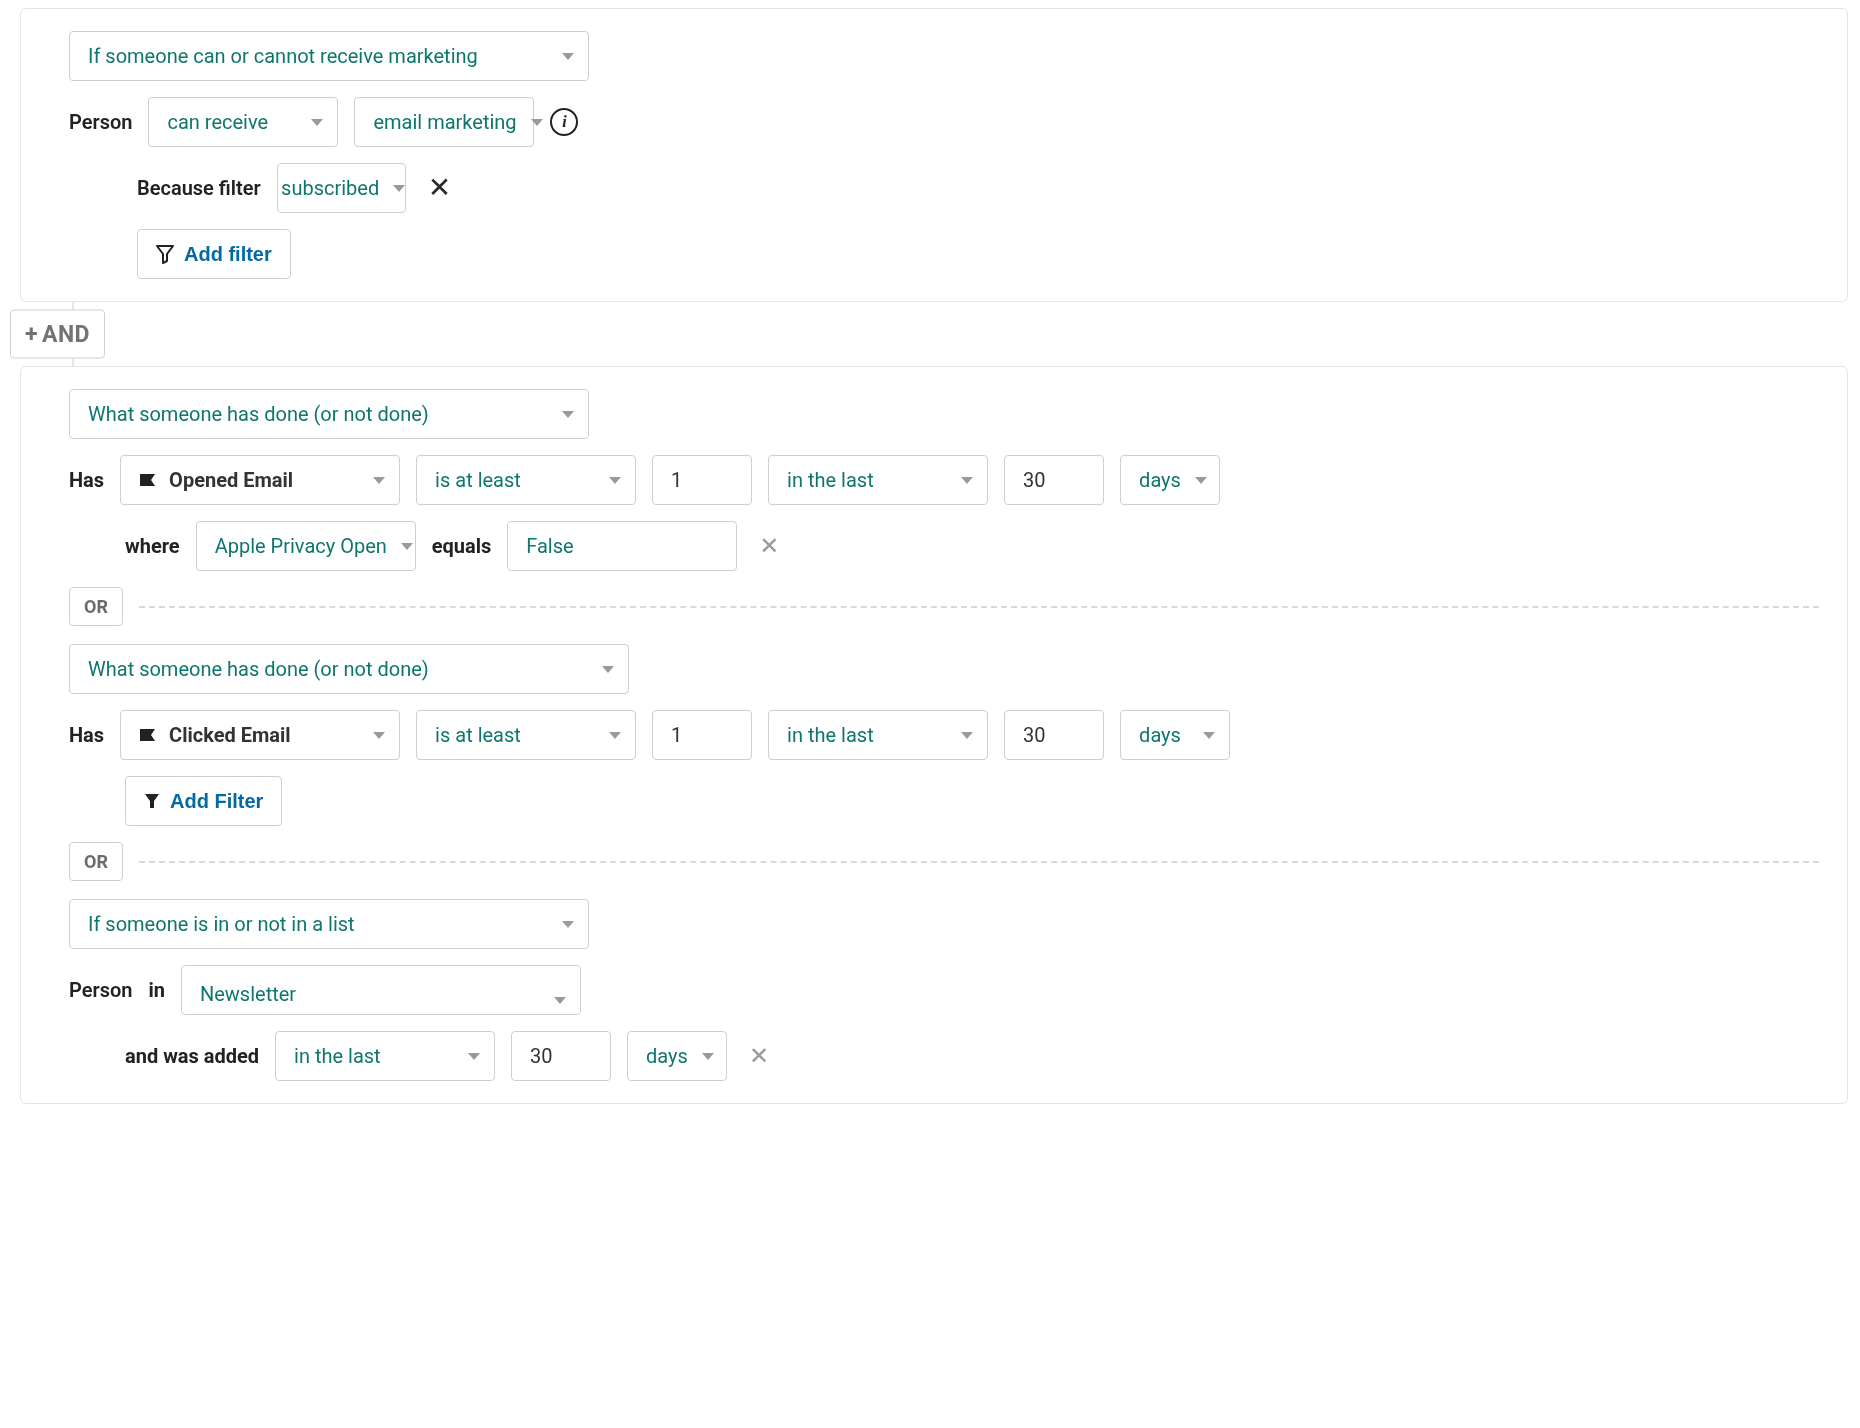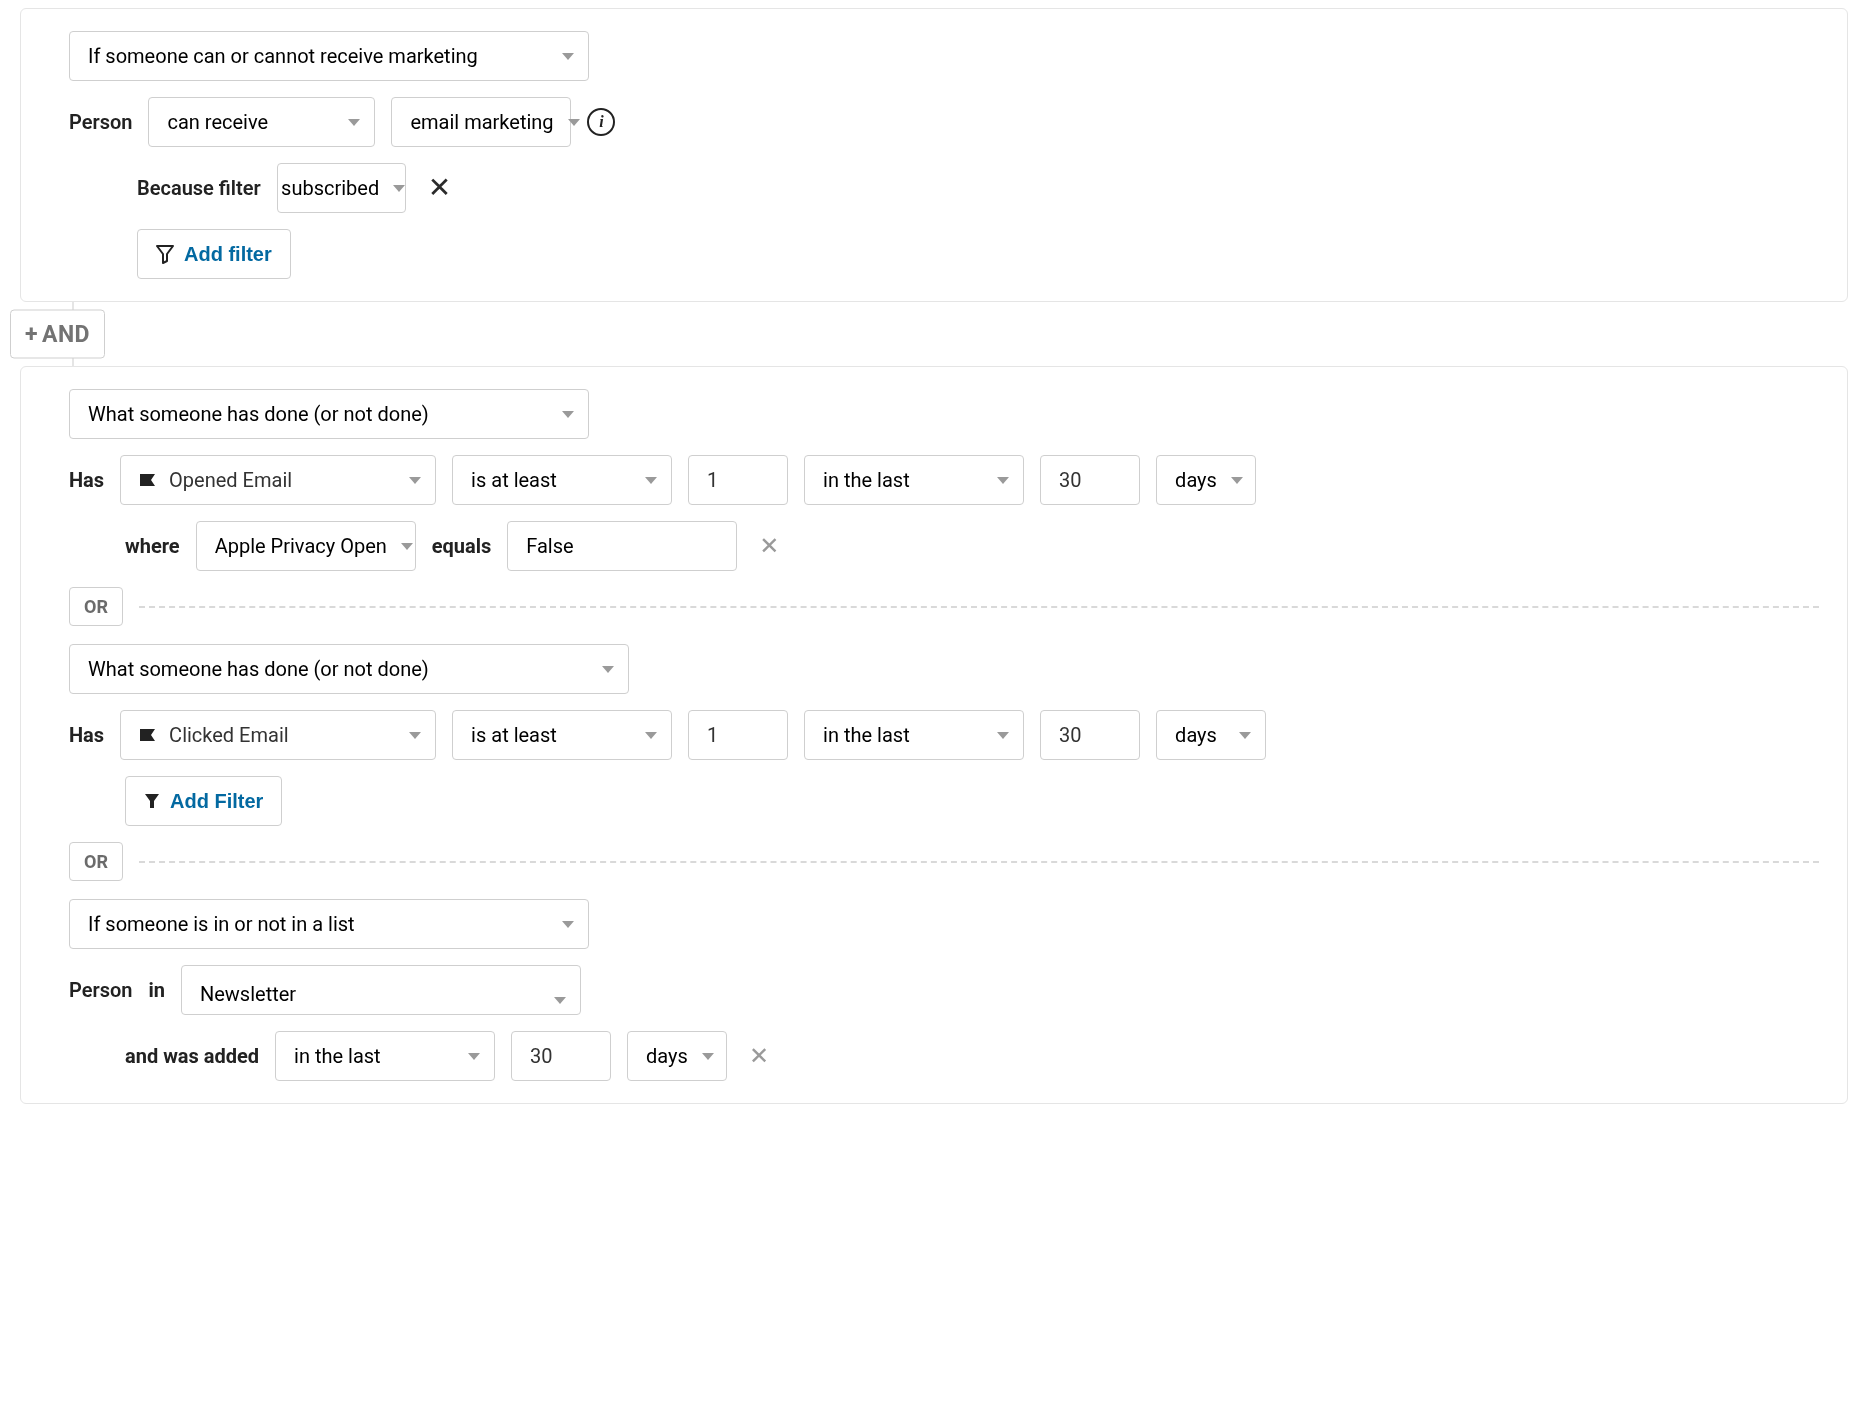--- a/index.html
+++ b/index.html
@@ -74,21 +74,21 @@
     border-radius: 4px;
     background: #fff;
     padding: 10px 14px 10px 18px;
     color: #5a5a5a;
     font-size: 20px;
     line-height: 1;
     height: 50px;
     cursor: pointer;
     white-space: nowrap;
   }
-  .select .sel-text { color: #000000; }
+  .select .sel-text { color: #0f766e; }
   .select .sel-text.dark { color: #333; }
   .caret {
     width: 0; height: 0;
     border-left: 6px solid transparent;
     border-right: 6px solid transparent;
     border-top: 7px solid #9a9a9a;
     margin-left: 14px;
     flex: none;
   }
   .numbox {
@@ -153,24 +153,24 @@
   }
   .or-line {
     flex: 1;
     height: 0;
     border-top: 2px dashed #d9d9d9;
     margin-left: 16px;
   }
   
   .w-520 { width: 520px; }
   .w-560 { width: 560px; }
-  .w-280 { width: 316px; }
+  .w-280 { width: 280px; font-weight: bold; }
   .w-230 { width: 230px; }
   .w-220 { width: 220px; }
-  .w-190 { width: 227px; }
+  .w-190 { width: 190px; }
   .w-180 { width: 180px; }
   .w-140 { width: 129px; justify-content: center; }
   .w-110 { width: 110px; }
   .w-100 { width: 100px; }
   .w-400 { width: 400px; align-items: flex-end; }
 </style>
 </head>
 <body>
 
 <div class="page">

